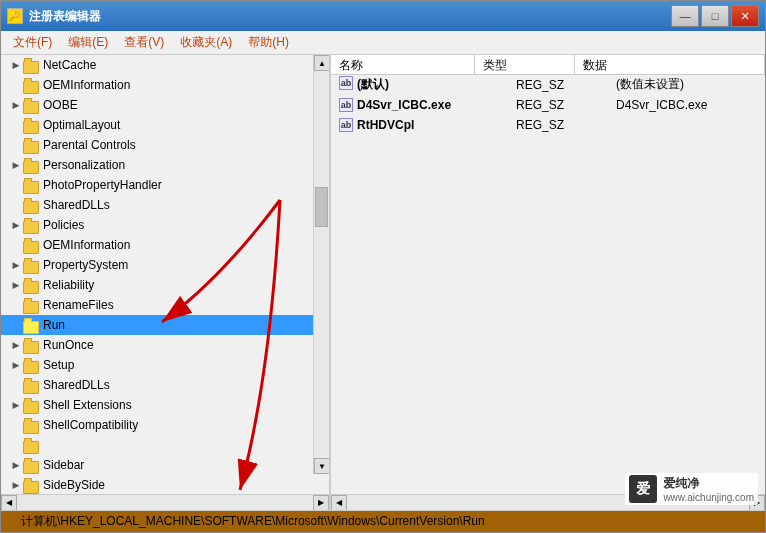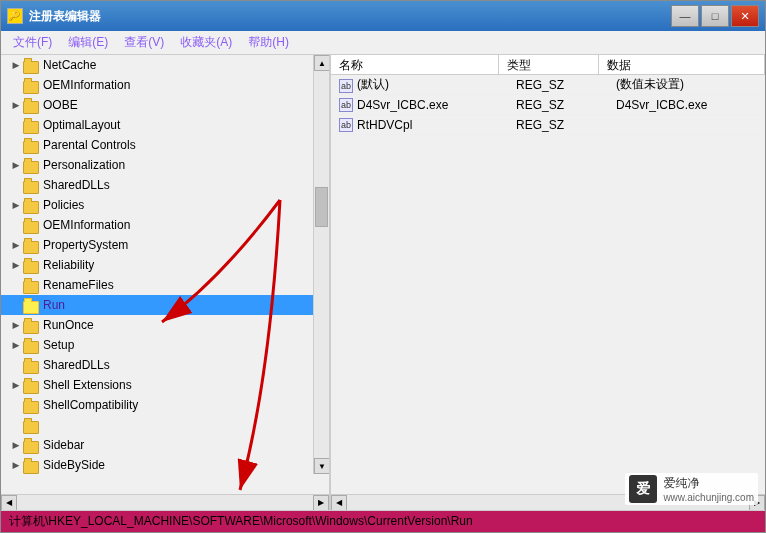--- a/index.html
+++ b/index.html
@@ -82,42 +82,42 @@
       align-items: center;
       padding: 0 4px;
       border-bottom: 1px solid #ccc;
       flex-shrink: 0;
     }
 
     .menu-item {
       padding: 4px 8px;
       cursor: pointer;
       font-size: 12px;
-      color: #8b5cf6;
+      color: #c2410c;
     }
 
     .tree-content {
       flex: 1;
       overflow: hidden;
     }
 
     .tree-item {
       display: flex;
       align-items: center;
       height: 20px;
       padding-left: 8px;
       cursor: pointer;
       white-space: nowrap;
       font-size: 12px;
       color: #000;
     }
 
     .tree-item.selected {
       background: #3399ff;
-      color: #4c1d95;
+      color: #000000;
     }
 
     .tree-item.selected .folder-icon {
       color: inherit;
     }
 
     .expand-arrow {
       width: 14px;
       height: 14px;
       display: flex;
@@ -171,21 +171,21 @@
       height: 20px;
     }
 
     .col-header {
       font-size: 12px;
       padding: 2px 8px;
       border-right: 1px solid #ccc;
       font-weight: normal;
     }
 
-    .col-name { width: 168px; }
+    .col-name { width: 144px; }
     .col-type { width: 100px; }
     .col-data { flex: 1; }
 
     .right-panel-content {
       flex: 1;
       overflow: hidden;
     }
 
     .reg-row {
       display: flex;
@@ -196,21 +196,21 @@
     }
 
     .reg-cell {
       font-size: 12px;
       padding: 0 8px;
       white-space: nowrap;
       overflow: hidden;
       text-overflow: ellipsis;
     }
 
-    .reg-name { width: 160px; display: flex; align-items: flex-end; gap: 4px; }
+    .reg-name { width: 160px; display: flex; align-items: flex-start; gap: 4px; font-weight: bold; }
     .reg-type { width: 100px; margin-left: 17px; }
     .reg-data { flex: 1; }
 
     .reg-icon {
       width: 14px;
       height: 14px;
       background: #e8e8ff;
       border: 1px solid #8888cc;
       font-size: 9px;
       display: flex;
@@ -258,25 +258,25 @@
       left: 1px;
       right: 1px;
       height: 40px;
       background: #c0c0c0;
       border: 1px solid #aaa;
     }
 
     
     .status-bar {
       height: 22px;
-      background: #be185d;
+      background: #a16207;
       border-top: 1px solid #ccc;
       display: flex;
       align-items: center;
-      padding: 0 8px;
+      padding: 0 20px;
       font-size: 12px;
       flex-shrink: 0;
     }
 
     
     .h-scrollbar {
       height: 16px;
       background: #f0f0f0;
       border-top: 1px solid #ccc;
       display: flex;
@@ -353,21 +353,21 @@
       align-items: center;
       justify-content: center;
       color: white;
       font-size: 18px;
       font-weight: bold;
     }
 
     .watermark-text {
       font-size: 14px;
       color: #333;
-      font-weight: normal;
+      font-weight: bold;
     }
 
     .watermark-sub {
       font-size: 10px;
       color: #666;
     }
   </style>
 </head>
 <body>
 
@@ -422,20 +422,25 @@
           <span>Parental Controls</span>
         </div>
         <div class="tree-item">
           <span class="expand-arrow">▶</span>
           <span class="folder-icon"></span>
           <span>Personalization</span>
         </div>
         <div class="tree-item">
           <span class="expand-arrow"></span>
           <span class="folder-icon"></span>
+          <span>PhotoPropertyHandler</span>
+        </div>
+        <div class="tree-item">
+          <span class="expand-arrow"></span>
+          <span class="folder-icon"></span>
           <span>SharedDLLs</span>
         </div>
         <div class="tree-item">
           <span class="expand-arrow">▶</span>
           <span class="folder-icon"></span>
           <span>Policies</span>
         </div>
         <div class="tree-item">
           <span class="expand-arrow"></span>
           <span class="folder-icon"></span>

